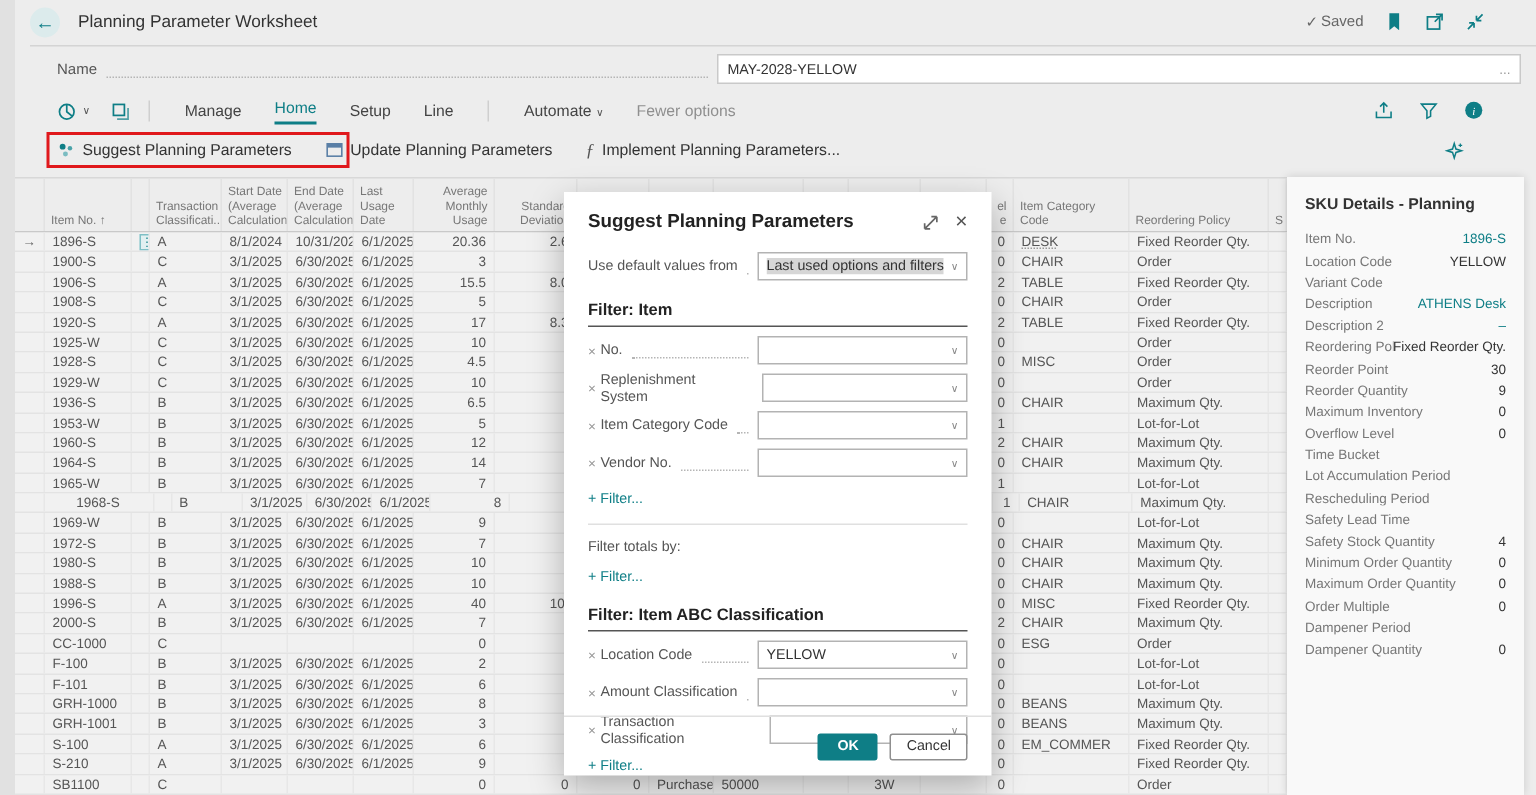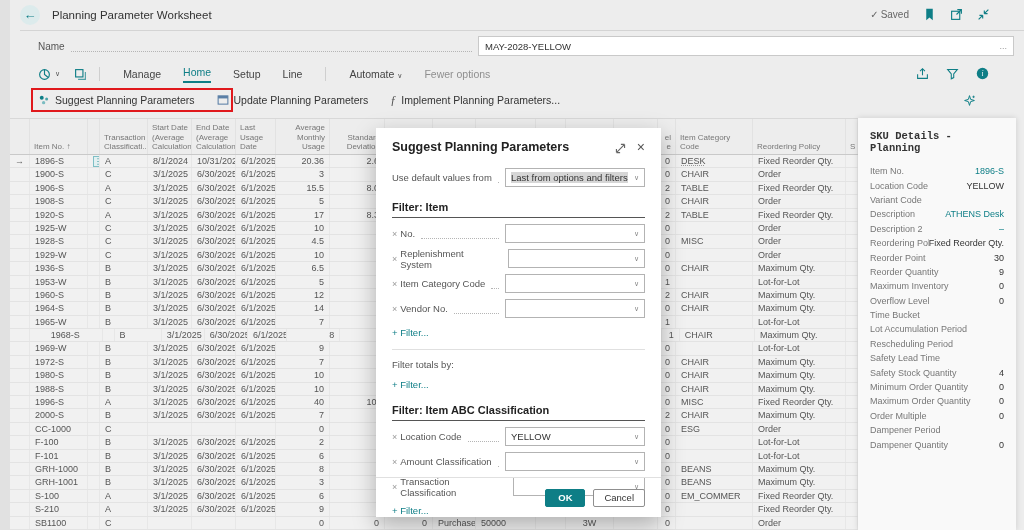--- a/index.html
+++ b/index.html
@@ -75,21 +75,21 @@
   .d-link { color:#0e7e86; font-size:9.5px; margin-top:9px; cursor:pointer; }
   .d-hr { border-top:1px solid #e0e0e0; margin-top:11px; }
   .d-plain { font-size:9.5px; color:#555; margin-top:9px; }
   .d-footer { position:absolute; bottom:0; left:0; right:0; height:40px; border-top:1px solid #e0e0e0; display:flex; align-items:center; justify-content:flex-end; gap:8px; padding:0 16px; }
   .btn { height:18px; min-width:40px; font-size:9.5px; display:flex; align-items:center; justify-content:center; padding:0 10px; border-radius:2px; cursor:pointer; }
   .btn.primary { background:#0e7e86; color:#fff; font-weight:bold; border:1px solid #0e7e86; }
   .btn.secondary { background:#fff; color:#333; border:1px solid #8f8f8f; }
 
   
   .sku { position:absolute; left:858px; top:118px; width:158px; height:412px; background:#f9f9f9; box-shadow:0 0 6px rgba(0,0,0,.14); z-index:10; padding:12px 12px 0 12px; }
-  .sku-title { font-size:10.5px; font-weight:bold; color:#333; margin-bottom:10px;font-family:Liberation Mono, monospace; }
+  .sku-title { font-size:10.5px; font-weight:bold; color:#333; margin-bottom:10px; }
   .sku-row { display:flex; align-items:center; height:14.4px; font-size:9px; }
   .sku-row .lbl { color:#777; flex:1; white-space:nowrap; overflow:hidden; }
   .sku-row .val { color:#333; text-align:right; white-space:nowrap; }
   .sku-row .val.link { color:#0e7e86; cursor:pointer; }
 </style>
 </head>
 <body>
 
 <div class="app">
   <div class="gutter"></div>
@@ -912,21 +912,21 @@
             </svg>
           </span>
         <span class="d-close">×</span>
       </div>
     </div>
 
     <div class="d-row" style="margin-top:14px">
       <span>Use default values from</span>
       <span class="leader"></span>
       <span class="d-select">
-        <span class="sval"><span class="hl">Last from options and filters</span></span>
+        <span class="sval"><span class="hl">Last used options and filters</span></span>
         <span class="chev">∨</span>
       </span>
     </div>
 
     <div class="d-section">Filter: Item</div>
     <div id="item-filters">
         <div class="d-row">
           <span class="x">×</span>
           <span>No.</span>
           <span class="leader"></span>

